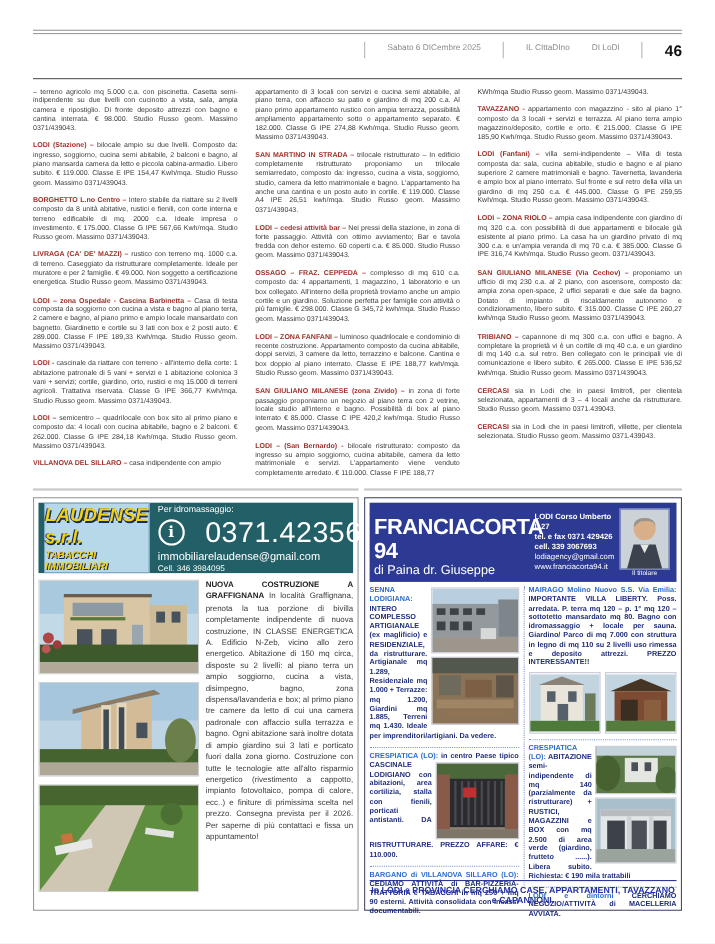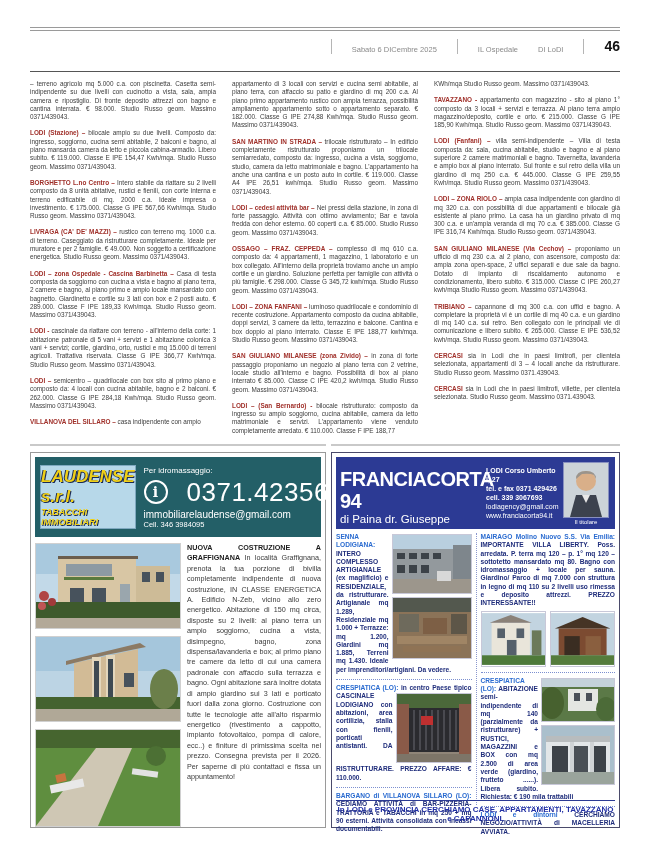--- a/index.html
+++ b/index.html
@@ -3,37 +3,37 @@
 <meta charset="utf-8">
 <style>
   html,body{margin:0;padding:0;background:#e9e9e9;}
   .page{position:relative;width:650px;height:858px;background:#ffffff;margin:0 auto;
         font-family:"Liberation Sans",sans-serif;overflow:hidden;}
   
   .toprule{position:absolute;left:30px;width:590px;height:0;border-top:1px solid #9a9a9a;}
   .masthead{position:absolute;left:30px;top:33px;font-family:"DejaVu Serif",serif;
             font-weight:bold;font-size:27px;letter-spacing:-0.5px;white-space:nowrap;}
   .mh-red{color:#c81e25;} .mh-blue{color:#8fa3b5;} .mh-gap{display:inline-block;width:26px;}
-  .hmeta{position:absolute;right:30px;top:38px;display:flex;align-items:flex-end;gap:20px;
+  .hmeta{position:absolute;right:30px;top:38px;display:flex;align-items:flex-start;gap:20px;
          font-size:7.5px;color:#8a8a8a;}
   .hmeta .vbar{width:1px;height:15px;background:#b5b5b5;}
   .hmeta .pageno{font-size:14px;font-weight:bold;color:#111;}
   .headrule{position:absolute;left:30px;top:71px;width:590px;border-top:1px solid #555;}
   
   .columns{position:absolute;left:30px;top:80px;width:590px;display:flex;gap:16px;}
   .col{flex:1;min-width:0;}
   .ad{margin:0 0 8px 0;font-size:6.4px;line-height:8.3px;color:#3c3c3c;text-align:justify;}
   .ad .lead{color:#a0302a;font-weight:bold;}
   
   .prerule{position:absolute;top:444px;border-top:2px solid #c9c9c9;}
   .box{position:absolute;top:452px;height:376px;box-sizing:border-box;background:#fff;}
   .laud-box{left:30px;width:296px;border:1px solid #9a9a9a;padding:4px;}
   .fc-box{left:331px;width:289px;border:1px solid #4a4a6a;padding:4px;}
   
-  .laud-banner{height:80px;background:#235f67;display:flex;align-items:center;box-sizing:border-box;padding:5px;}
+  .laud-banner{height:64px;background:#235f67;display:flex;align-items:center;box-sizing:border-box;padding:5px;}
   .laud-logo{width:158px;height:62px;background:#b7d8e9;border:1px solid #7fa9c0;
              display:flex;flex-direction:column;align-items:center;justify-content:center;}
   .laud-logo .l1{font-size:17px;font-weight:bold;font-style:italic;color:#f0d018;
                  text-shadow:1px 1px 0 #1a2a55,-1px 0 0 #1a2a55;letter-spacing:0;}
   .laud-logo .l2{font-size:9px;font-weight:bold;font-style:italic;color:#f0d018;
                  text-shadow:1px 1px 0 #1a2a55;}
   .laud-right{flex:1;color:#fff;padding-left:8px;}
   .laud-right .pi{font-size:8px;margin-bottom:2px;}
   .laud-phone-row{display:flex;align-items:center;gap:5px;}
   .info-circle{width:20px;height:20px;border:2px solid #fff;border-radius:50%;
@@ -77,21 +77,21 @@
 <body>
 
 <div class="page">
 
   <div class="toprule" style="top:27px"></div>
   <div class="toprule" style="top:30px"></div>
   <div class="hmeta">
     <span class="vbar"></span>
     <span>Sabato  6 DICembre  2025</span>
     <span class="vbar"></span>
-    <span>IL Ospedale</span>
+    <span>IL CIttaDIno</span>
     <span>DI LoDI</span>
     <span class="vbar"></span>
     <span class="pageno">46</span>
   </div>
   <div class="headrule"></div>
 
   <div class="columns">
     <div class="col">
       <p class="ad"><span class="lead"></span> <span>– terreno agricolo mq 5.000 c.a. con piscinetta. Casetta semi-indipendente su due livelli con cucinotto a vista, sala, ampia camera e ripostiglio. Di fronte deposito attrezzi con bagno e cantina interrata. € 98.000. Studio Russo geom. Massimo 0371/439043.</span></p>
       <p class="ad"><span class="lead">LODI (Stazione) –</span> <span>bilocale ampio su due livelli. Composto da: ingresso, soggiorno, cucina semi abitabile, 2 balconi e bagno, al piano mansarda camera da letto e piccola cabina-armadio. Libero subito. € 119.000. Classe E IPE 154,47 Kwh/mqa. Studio Russo geom. Massimo 0371/439043.</span></p>

